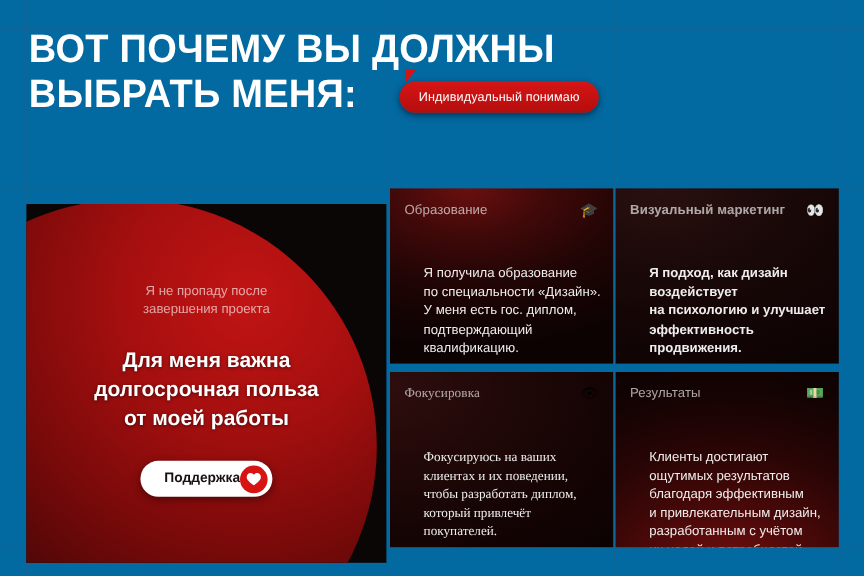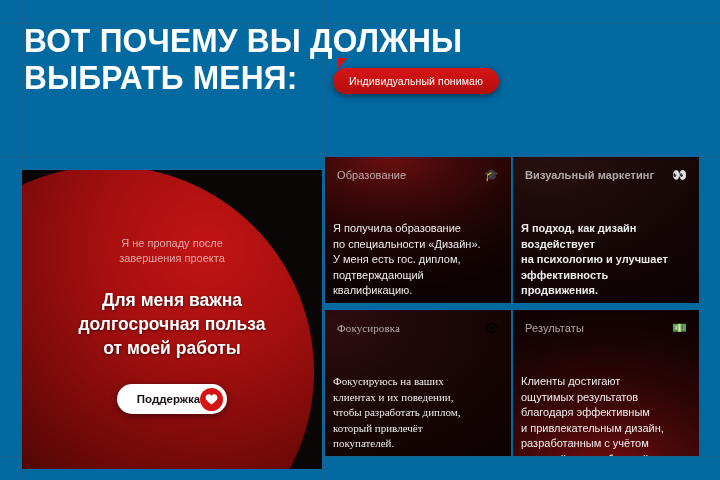--- a/index.html
+++ b/index.html
@@ -214,21 +214,21 @@
     color: rgba(255,255,255,0.64);
     letter-spacing: 0.1px;
   }
   .card-icon {
     font-size: 12px;
     line-height: 1;
     opacity: 0.92;
   }
   .card-body {
     position: absolute;
-    left: 8px;
+    left: 28px;
     right: 10px;
     top: 64px;
     font-size: 11px;
     line-height: 15.5px;
     color: rgba(255,255,255,0.93);
     white-space: pre-line;
   }
 </style>
 </head>
 <body>

